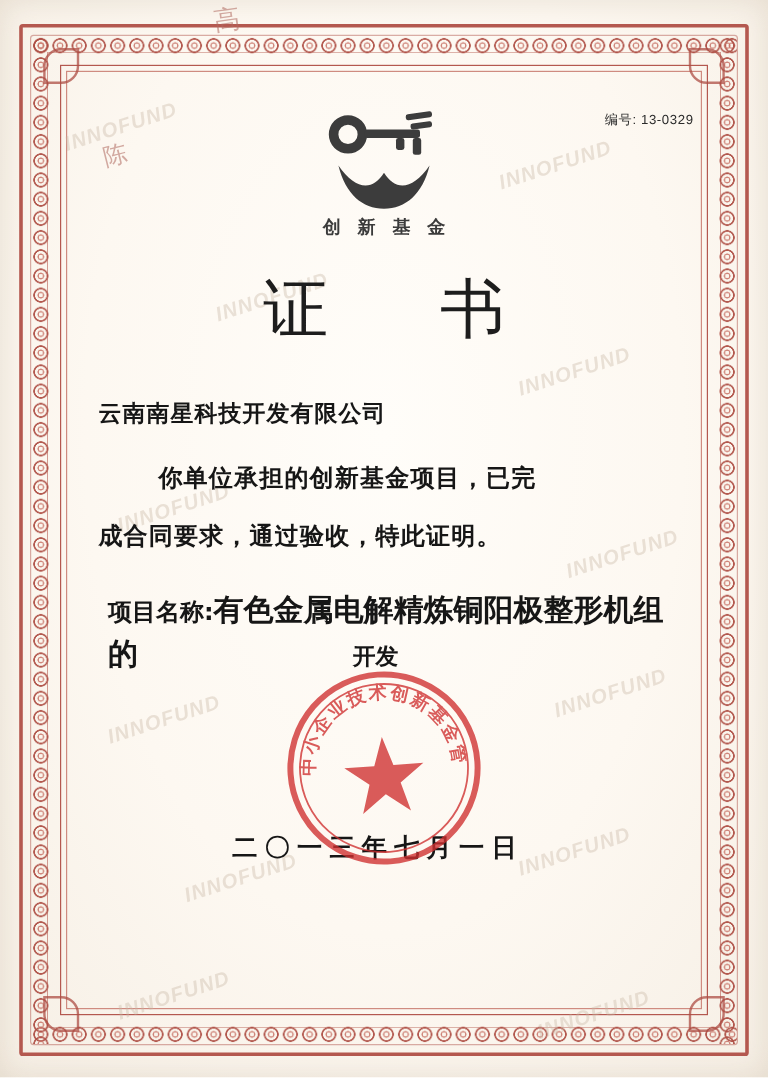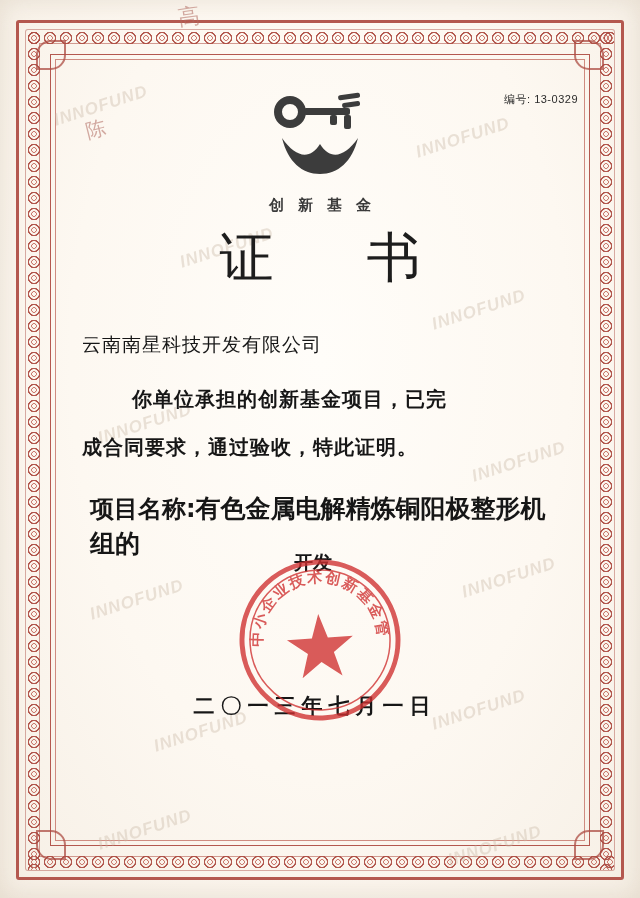--- a/index.html
+++ b/index.html
@@ -156,21 +156,21 @@
     top: 22px;
     display: flex;
     flex-direction: column;
     align-items: center;
   }
   .logo-mark {
     width: 128px;
     height: 92px;
   }
   .logo-caption {
-    margin-top: 18px;
+    margin-top: 2px;
     font-size: 15px;
     letter-spacing: 14px;
     text-indent: 14px;
     color: #3b3b3b;
     font-weight: bold;
     font-family: "DejaVu Sans", sans-serif;
   }
 
   
   .main-title {
@@ -187,21 +187,21 @@
     font-family: "DejaVu Sans", sans-serif;
   }
 
   
   .recipient {
     position: absolute;
     left: 22px;
     top: 268px;
     font-size: 19px;
     color: #161616;
-    font-weight: normal;
+    font-weight: bold;
     font-family: "DejaVu Sans", sans-serif;
     letter-spacing: 1px;
   }
   .body-line {
     position: absolute;
     left: 22px;
     right: 14px;
     font-size: 20px;
     line-height: 34px;
     color: #161616;
@@ -216,33 +216,32 @@
     position: absolute;
     left: 30px;
     right: 14px;
     top: 428px;
     font-size: 19px;
     line-height: 34px;
     color: #161616;
     font-weight: bold;
     font-family: "DejaVu Sans", sans-serif;
   }
-  .project-label { font-size: 24px; margin-top: 15px; }
+  .project-label { font-size: 20px; margin-top: 15px; }
   .project-value { font-size: 25px; }
   .project-value-2 {
     position: absolute;
     left: 0;
     right: 14px;
     top: 470px;
     text-align: center;
     font-size: 19px;
     color: #161616;
     font-weight: bold;
     font-family: "DejaVu Sans", sans-serif;
-    margin-top: 16px;
   }
 
   
   .date-line {
     position: absolute;
     left: 0;
     right: 10px;
     top: 628px;
     text-align: center;
     font-size: 21px;

